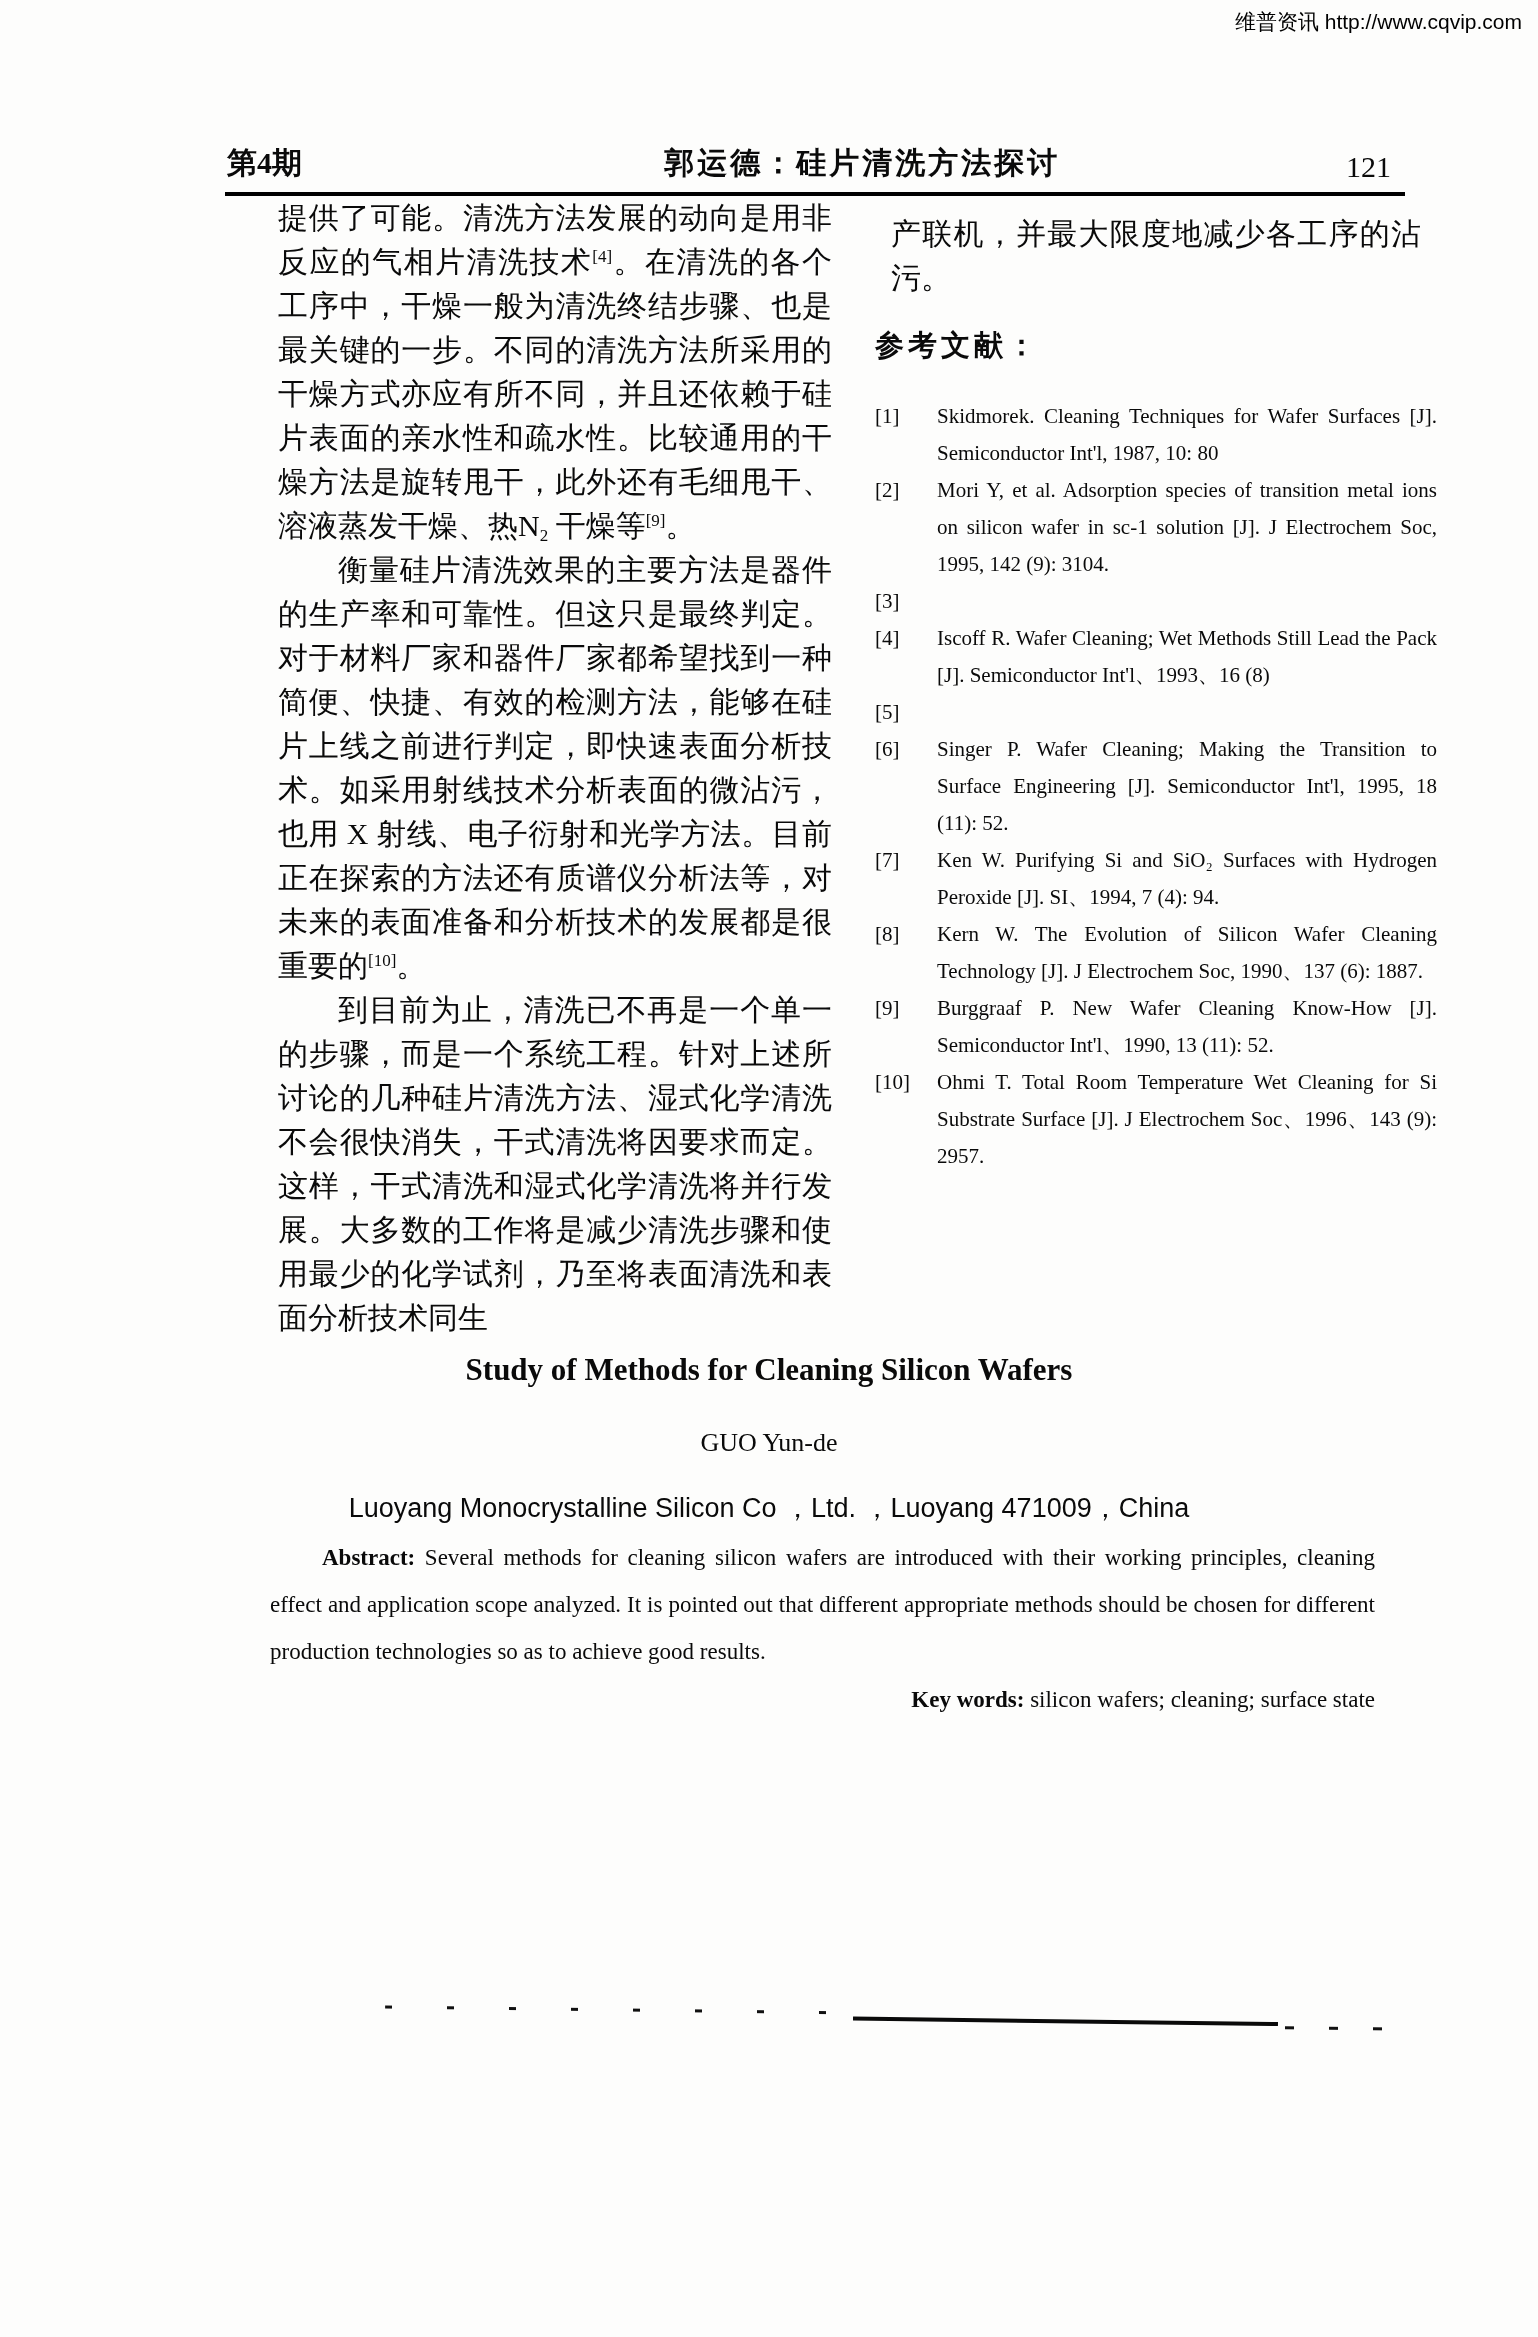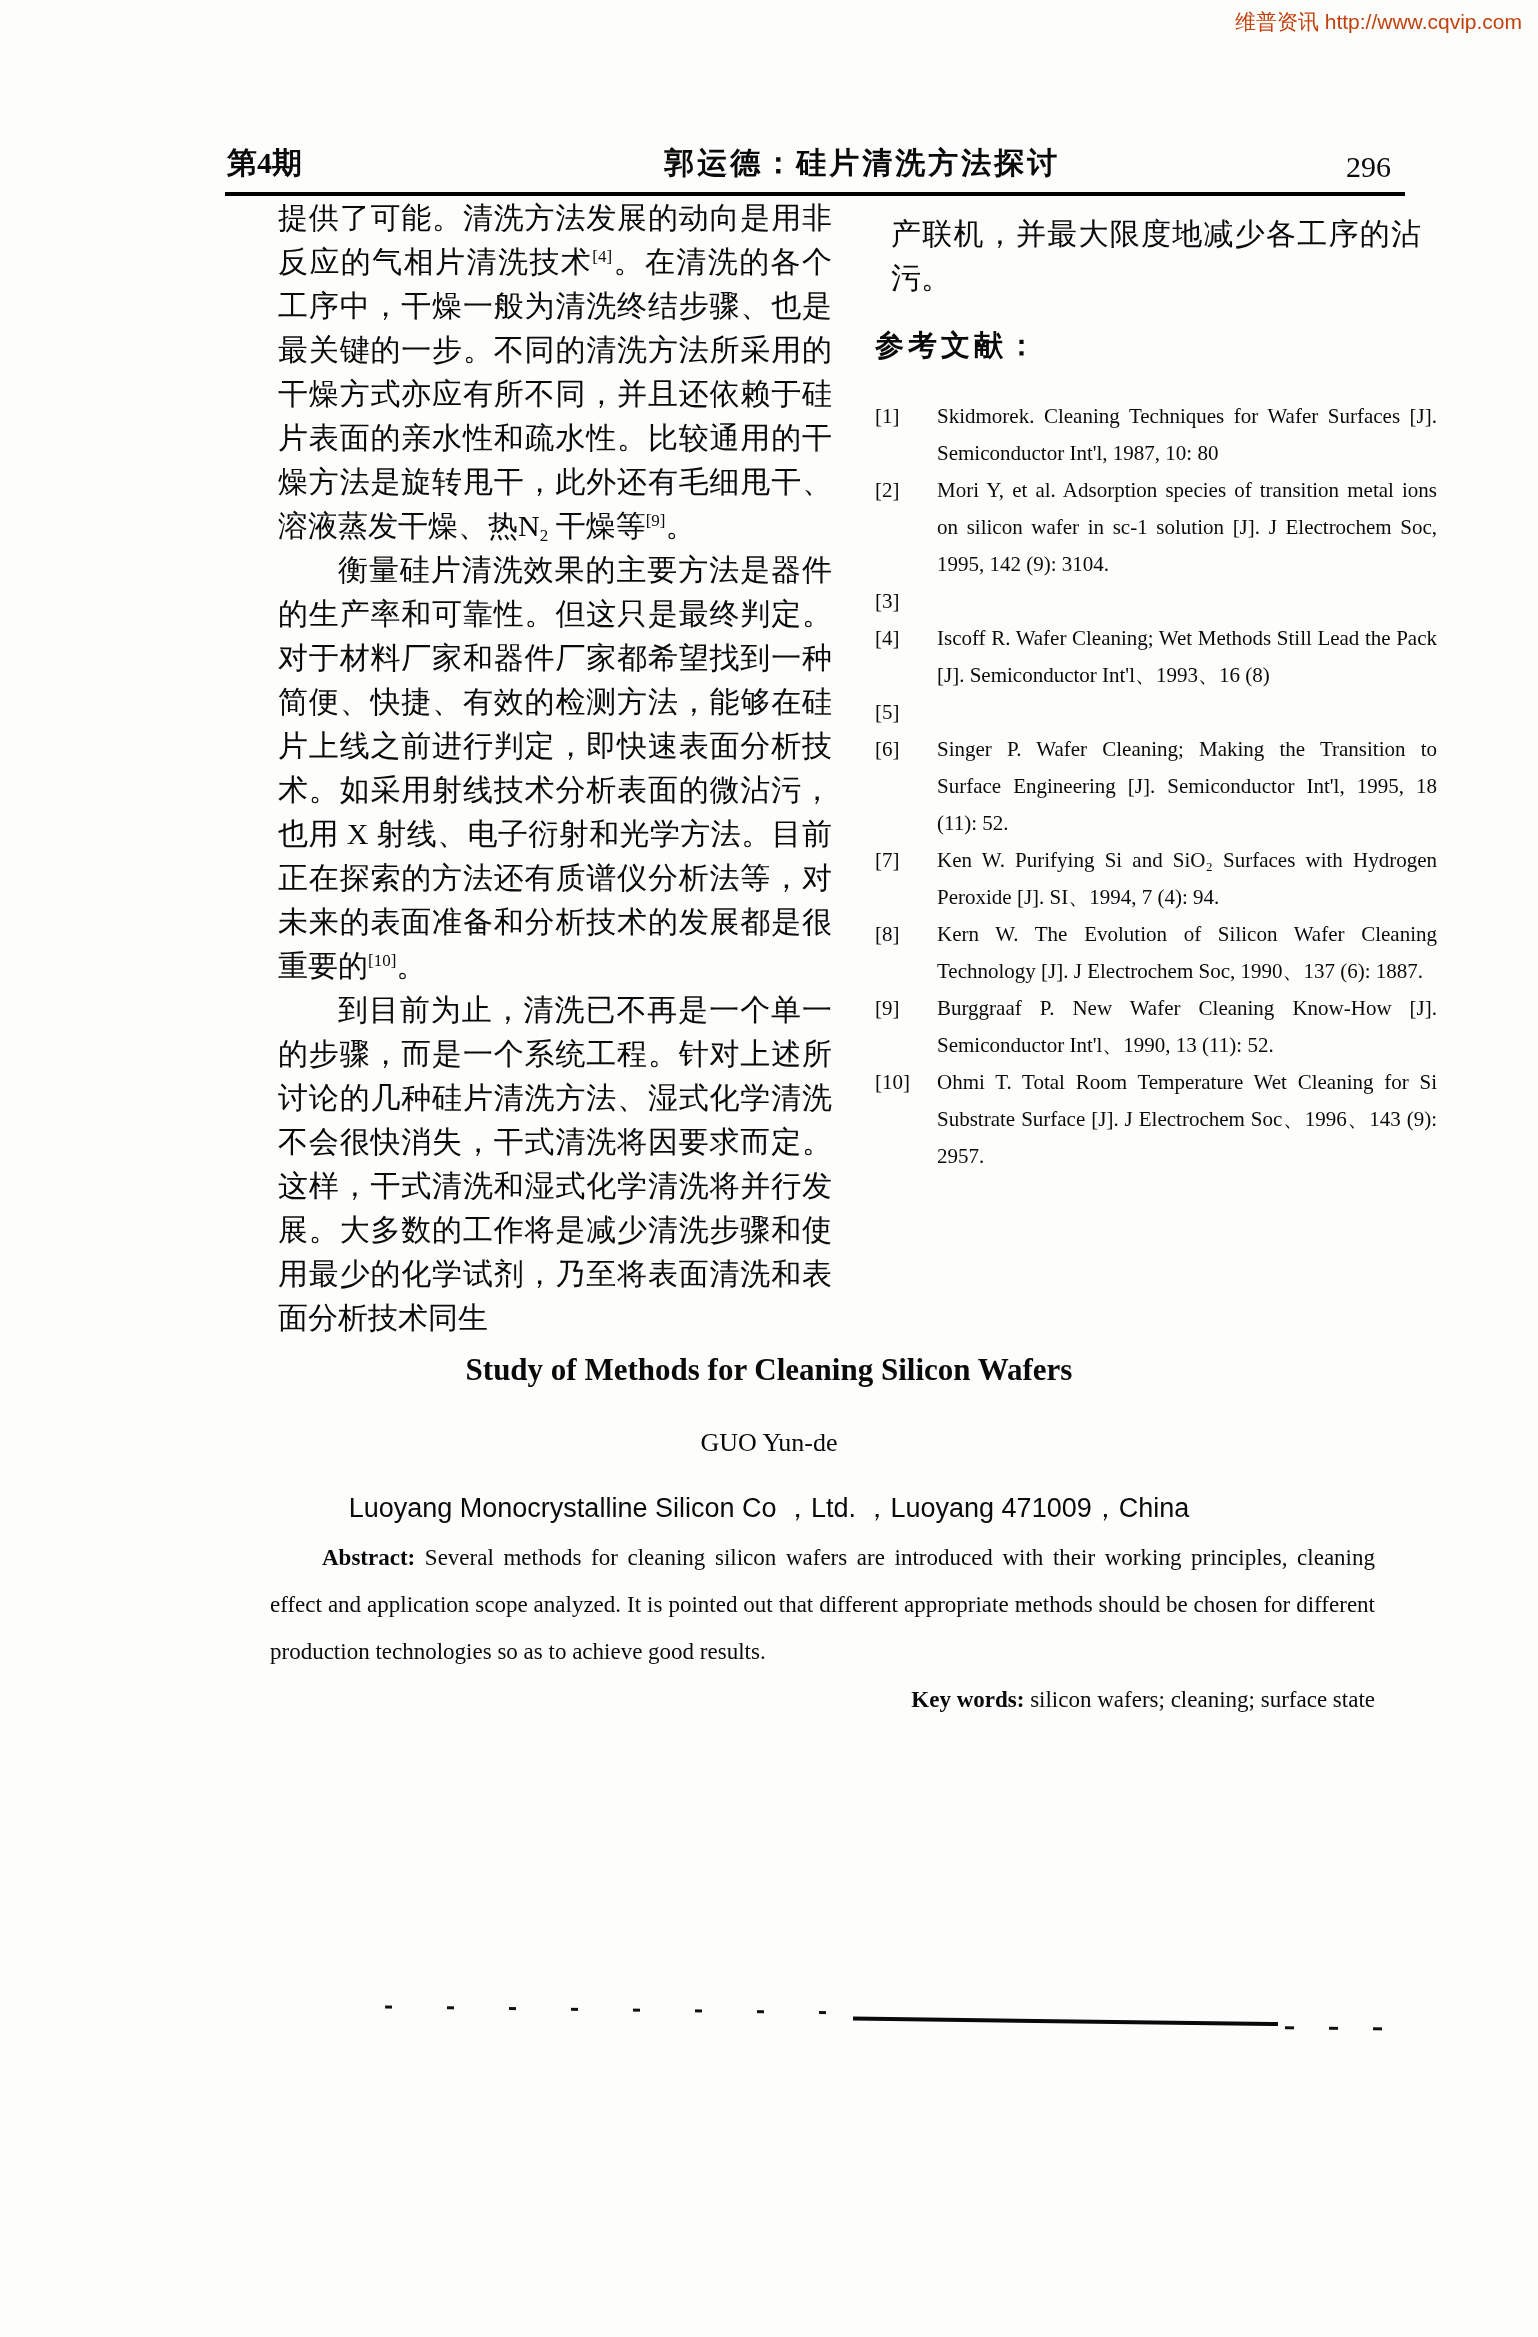--- a/index.html
+++ b/index.html
@@ -4,21 +4,21 @@
 <style>
   html,body{margin:0;padding:0;}
   body{
     width:1538px;height:2337px;position:relative;
     background:#fdfdfc;color:#0a0a0a;
     font-family:"Liberation Serif","DejaVu Serif",serif;
     overflow:hidden;
   }
   .watermark{
     position:absolute;top:8px;right:16px;
-    font-size:21px;color:#c2410c;
+    font-size:21px;color:#000000;
     font-family:"Liberation Sans","DejaVu Sans",sans-serif;
   }
   .page-header{
     position:absolute;left:225px;top:144px;width:1180px;height:48px;
     border-bottom:4px solid #000;
   }
   .issue{position:absolute;left:2px;bottom:8px;font-size:30px;font-weight:bold;}
   .running-title{
     position:absolute;left:54%;transform:translateX(-50%);bottom:8px;
     font-size:30px;font-weight:bold;letter-spacing:3px;white-space:nowrap;
@@ -83,21 +83,21 @@
   }
 </style>
 </head>
 <body>
 
 <div class="watermark">维普资讯 http://www.cqvip.com</div>
 
 <div class="page-header">
   <span class="issue">第4期</span>
   <span class="running-title">郭运德：硅片清洗方法探讨</span>
-  <span class="page-num">296</span>
+  <span class="page-num">121</span>
 </div>
 
 <div class="left-col">
     <p class="para"><span>提供了可能。清洗方法发展的动向是用非反应的气相片清洗技术</span><sup>[4]</sup><span>。在清洗的各个工序中，干燥一般为清洗终结步骤、也是最关键的一步。不同的清洗方法所采用的干燥方式亦应有所不同，并且还依赖于硅片表面的亲水性和疏水性。比较通用的干燥方法是旋转甩干，此外还有毛细甩干、溶液蒸发干燥、热N</span><sub>2</sub><span> 干燥等</span><sup>[9]</sup><span>。</span></p>
     <p class="para indent"><span>衡量硅片清洗效果的主要方法是器件的生产率和可靠性。但这只是最终判定。对于材料厂家和器件厂家都希望找到一种简便、快捷、有效的检测方法，能够在硅片上线之前进行判定，即快速表面分析技术。如采用射线技术分析表面的微沾污，也用 X 射线、电子衍射和光学方法。目前正在探索的方法还有质谱仪分析法等，对未来的表面准备和分析技术的发展都是很重要的</span><sup>[10]</sup><span>。</span></p>
     <p class="para indent"><span>到目前为止，清洗已不再是一个单一的步骤，而是一个系统工程。针对上述所讨论的几种硅片清洗方法、湿式化学清洗不会很快消失，干式清洗将因要求而定。这样，干式清洗和湿式化学清洗将并行发展。大多数的工作将是减少清洗步骤和使用最少的化学试剂，乃至将表面清洗和表面分析技术同生</span></p>
   </div>
 
 <div class="right-col">
   <p class="lead-para">产联机，并最大限度地减少各工序的沾污。</p>

